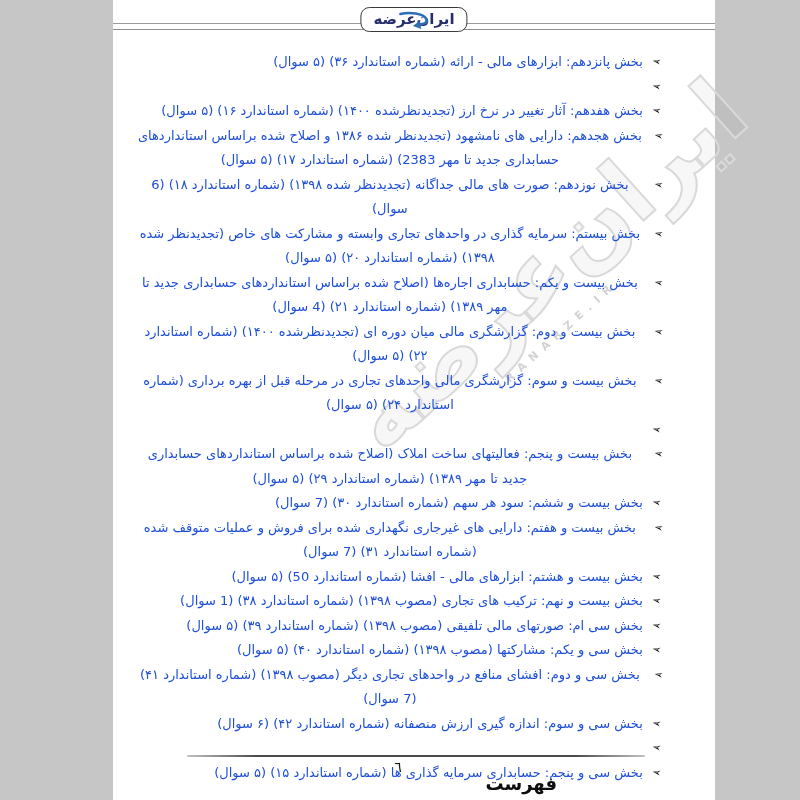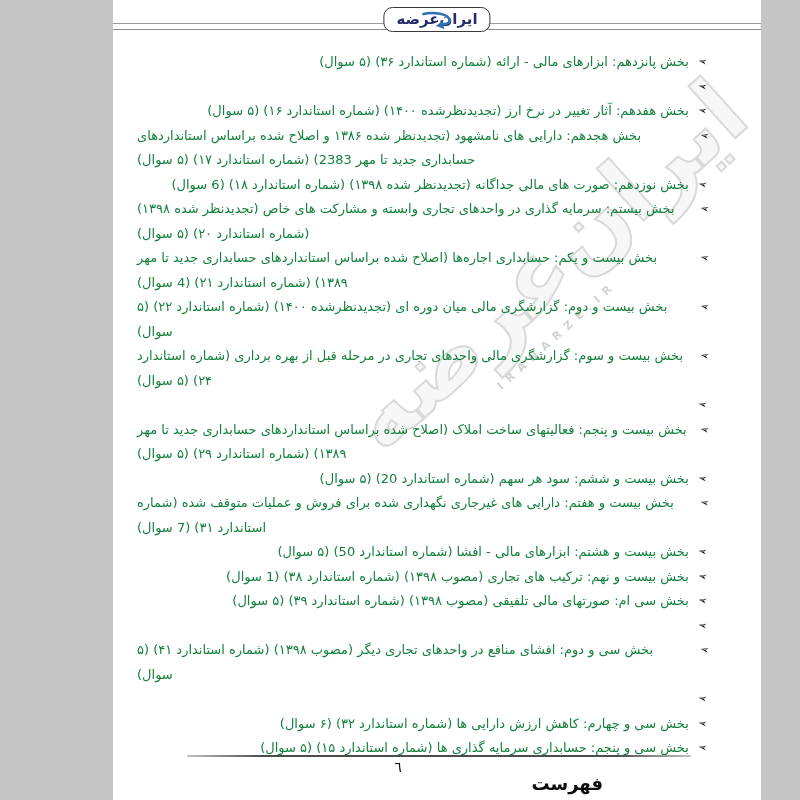--- a/index.html
+++ b/index.html
@@ -5,21 +5,21 @@
   html,body{margin:0;padding:0;}
   body{
     width:800px;height:800px;
     background:#c6c6c6;
     font-family:"DejaVu Sans",sans-serif;
     overflow:hidden;
     position:relative;
   }
   .paper{
     position:absolute;left:113px;top:0;
-    width:648px;height:800px;
+    width:602px;height:800px;
     background:#ffffff;
   }
   
   .header-rule{
     position:absolute;left:0;right:0;top:23px;height:5px;
     border-top:1.6px solid #9a9a9a;
     border-bottom:1.6px solid #8d8d8d;
     z-index:1;
   }
   .logo{
@@ -76,22 +76,22 @@
     flex:0 0 auto;
     display:inline-block;
     transform:scaleX(-1) rotate(-10deg);
     font-size:11px;
     color:#141414;
     line-height:24.5px;
   }
   .item-text{
     font-size:13px;
     line-height:24.5px;
-    color:#15803d;
-    text-align:left;
+    color:#1d4ed8;
+    text-align:center;
   }
   
   .footer-line{
     position:absolute;top:755px;left:74px;right:70px;height:2px;
     background:linear-gradient(90deg,#c2c2c2,#4c4c4c 15%,#4c4c4c 85%,#c2c2c2);
     border-radius:1px;
     z-index:1;
   }
   .page-num{
     position:absolute;top:759px;left:245px;width:80px;
@@ -167,51 +167,52 @@
       </li>
     <li>
         <span class="bullet">➢</span>
       </li>
     <li>
         <span class="bullet">➢</span>
         <span class="item-text">بخش بیست و پنجم: فعالیتهای ساخت املاک (اصلاح شده براساس استانداردهای حسابداری جدید تا مهر ۱۳۸۹) (شماره استاندارد ۲۹) (۵ سوال)</span>
       </li>
     <li>
         <span class="bullet">➢</span>
-        <span class="item-text">بخش بیست و ششم: سود هر سهم (شماره استاندارد 20) (۵ سوال)</span>
+        <span class="item-text">بخش بیست و ششم: سود هر سهم (شماره استاندارد ۳۰) (7 سوال)</span>
       </li>
     <li>
         <span class="bullet">➢</span>
         <span class="item-text">بخش بیست و هفتم: دارایی های غیرجاری نگهداری شده برای فروش و عملیات متوقف شده (شماره استاندارد ۳۱) (7 سوال)</span>
       </li>
     <li>
         <span class="bullet">➢</span>
         <span class="item-text">بخش بیست و هشتم: ابزارهای مالی - افشا (شماره استاندارد 50) (۵ سوال)</span>
       </li>
     <li>
         <span class="bullet">➢</span>
         <span class="item-text">بخش بیست و نهم: ترکیب های تجاری (مصوب ۱۳۹۸) (شماره استاندارد ۳۸) (1 سوال)</span>
       </li>
     <li>
         <span class="bullet">➢</span>
         <span class="item-text">بخش سی ام: صورتهای مالی تلفیقی (مصوب ۱۳۹۸) (شماره استاندارد ۳۹) (۵ سوال)</span>
       </li>
     <li>
         <span class="bullet">➢</span>
-      </li>
-    <li>
-        <span class="bullet">➢</span>
-        <span class="item-text">بخش سی و دوم: افشای منافع در واحدهای تجاری دیگر (مصوب ۱۳۹۸) (شماره استاندارد ۴۱) (۵ سوال)</span>
-      </li>
-    <li>
-        <span class="bullet">➢</span>
-      </li>
-    <li>
-        <span class="bullet">➢</span>
-        <span class="item-text">بخش سی و چهارم: کاهش ارزش دارایی ها (شماره استاندارد ۳۲) (۶ سوال)</span>
+        <span class="item-text">بخش سی و یکم: مشارکتها (مصوب ۱۳۹۸) (شماره استاندارد ۴۰) (۵ سوال)</span>
+      </li>
+    <li>
+        <span class="bullet">➢</span>
+        <span class="item-text">بخش سی و دوم: افشای منافع در واحدهای تجاری دیگر (مصوب ۱۳۹۸) (شماره استاندارد ۴۱) (7 سوال)</span>
+      </li>
+    <li>
+        <span class="bullet">➢</span>
+        <span class="item-text">بخش سی و سوم: اندازه گیری ارزش منصفانه (شماره استاندارد ۴۲) (۶ سوال)</span>
+      </li>
+    <li>
+        <span class="bullet">➢</span>
       </li>
     <li>
         <span class="bullet">➢</span>
         <span class="item-text">بخش سی و پنجم: حسابداری سرمایه گذاری ها (شماره استاندارد ۱۵) (۵ سوال)</span>
       </li>
 
   </ul>
 
   <div class="footer-line"></div>
   <div class="page-num">٦</div>

